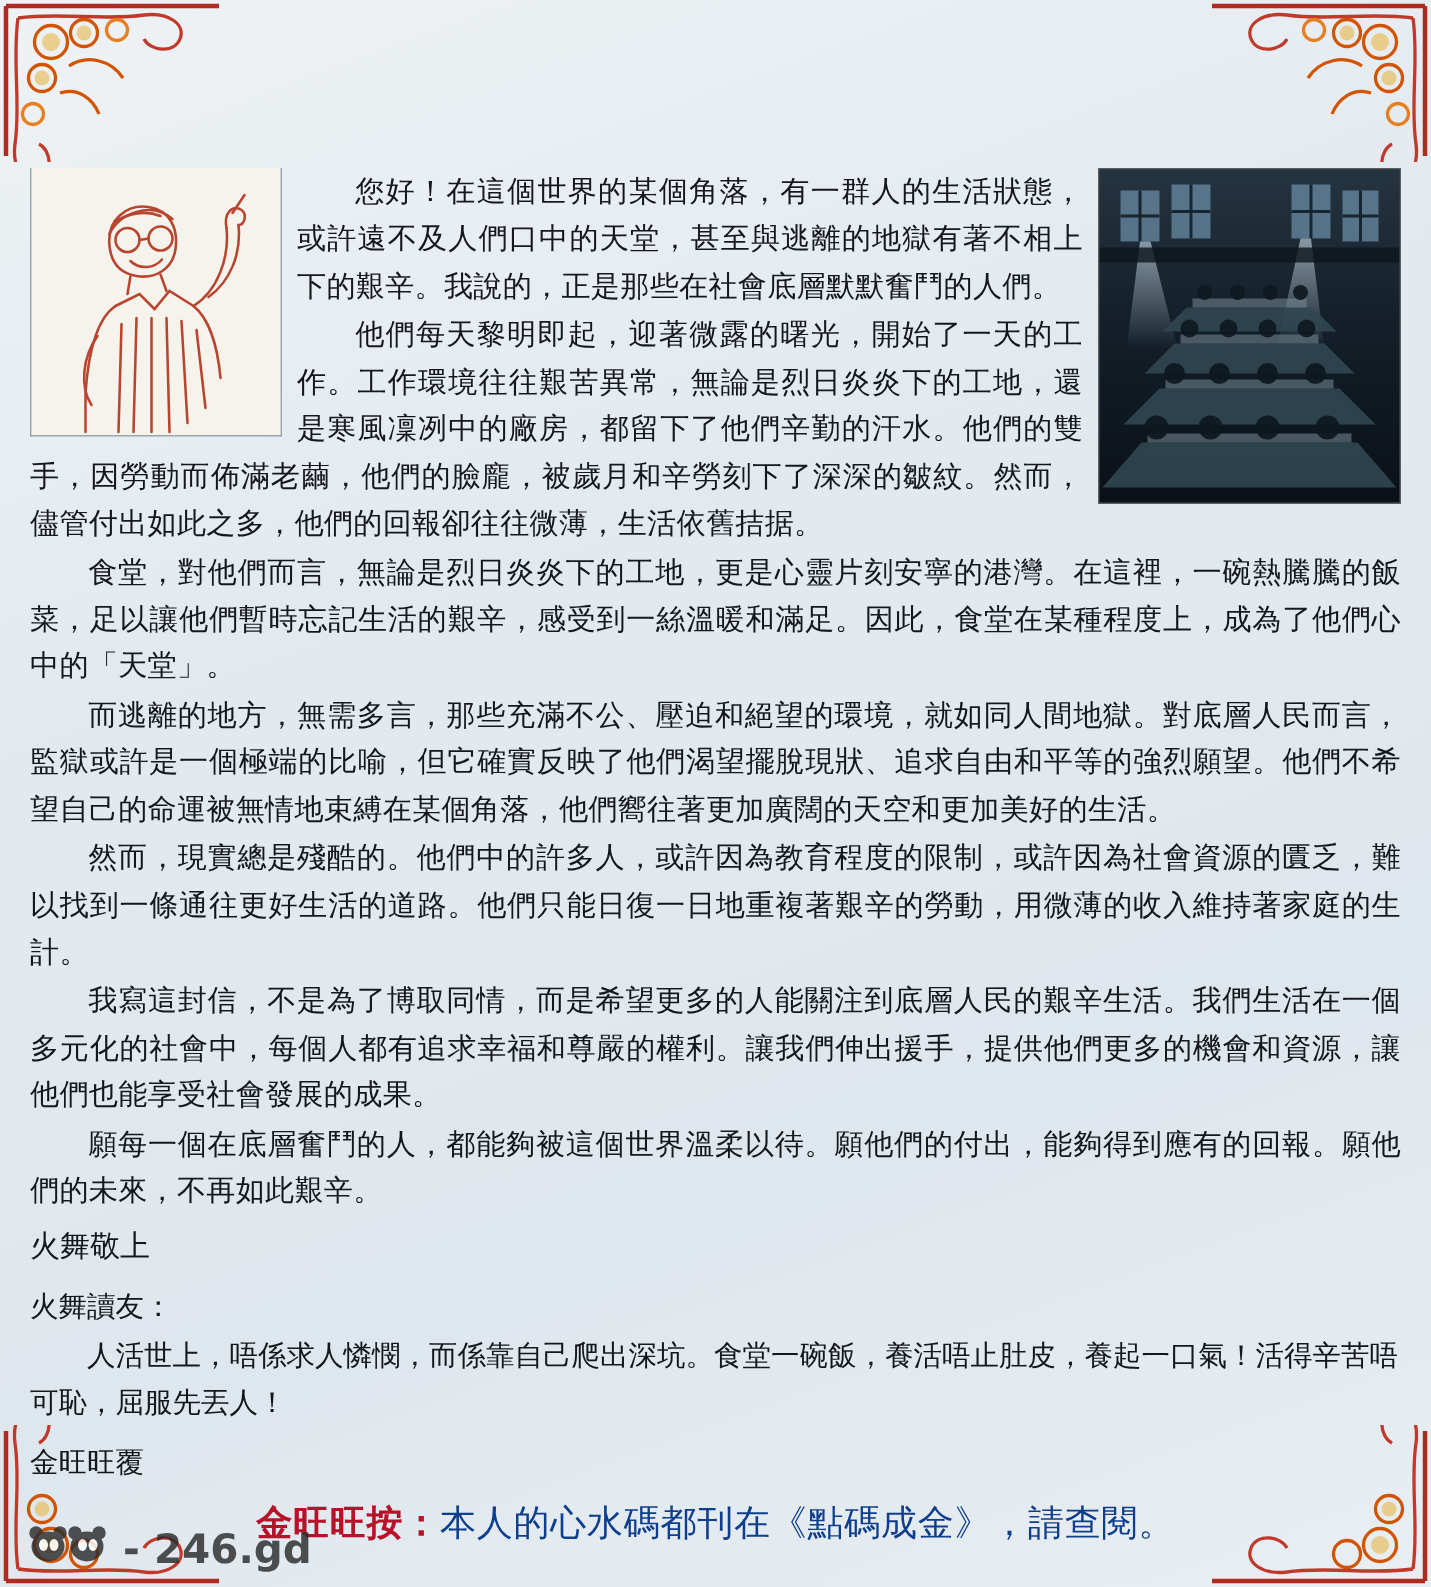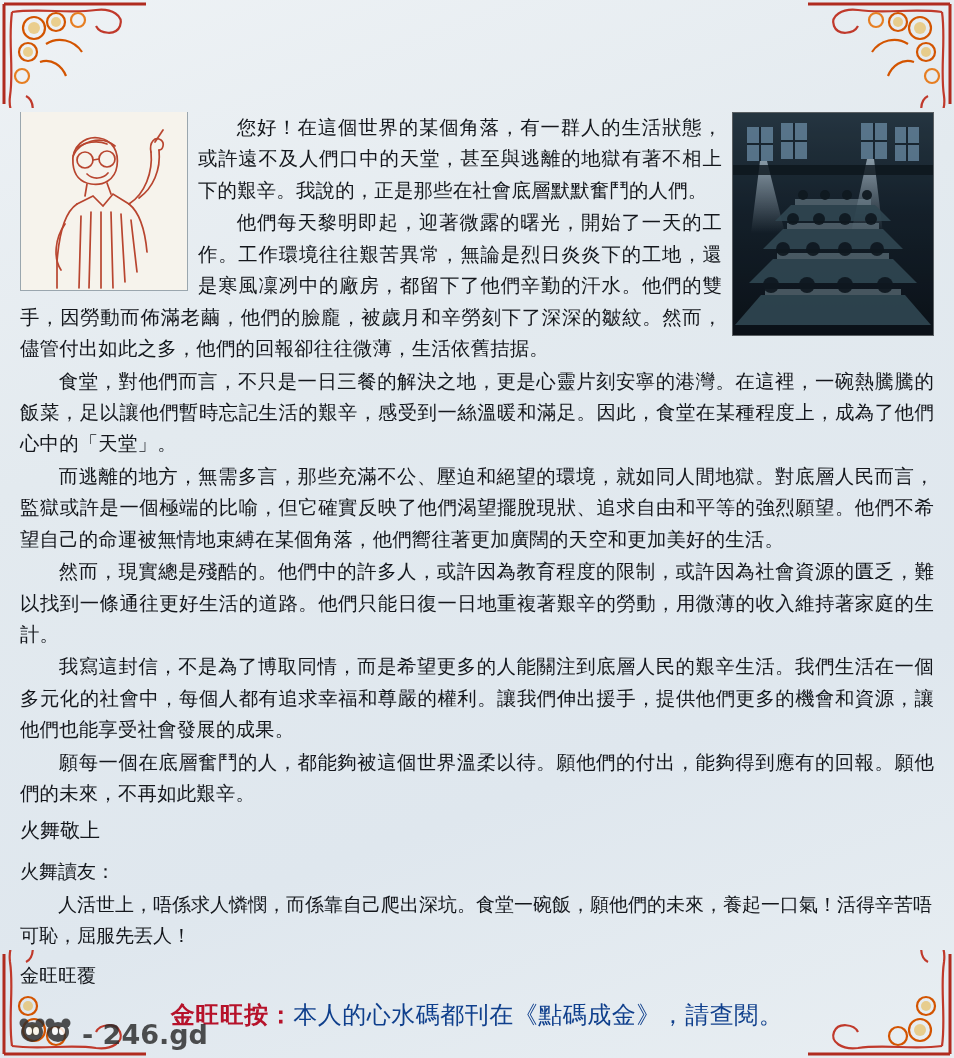--- a/index.html
+++ b/index.html
@@ -354,34 +354,34 @@
 
             <path d="M44 112 C34 126, 32 146, 40 158"></path>
           </g>
         </svg>
       </div>
     </div>
 
     <div class="letter">
       <p class="indent">您好！在這個世界的某個角落，有一群人的生活狀態，或許遠不及人們口中的天堂，甚至與逃離的地獄有著不相上下的艱辛。我說的，正是那些在社會底層默默奮鬥的人們。</p>
       <p class="indent">他們每天黎明即起，迎著微露的曙光，開始了一天的工作。工作環境往往艱苦異常，無論是烈日炎炎下的工地，還是寒風凜冽中的廠房，都留下了他們辛勤的汗水。他們的雙手，因勞動而佈滿老繭，他們的臉龐，被歲月和辛勞刻下了深深的皺紋。然而，儘管付出如此之多，他們的回報卻往往微薄，生活依舊拮据。</p>
-      <p class="indent">食堂，對他們而言，不只是一日三餐的解決之地，更是心靈片刻安寧的港灣。在這裡，一碗熱騰騰的飯菜，足以讓他們暫時忘記生活的艱辛，感受到一絲溫暖和滿足。因此，食堂在某種程度上，成為了他們心中的「天堂」。</p>
+      <p class="indent">食堂，對他們而言，無論是烈日炎炎下的工地，更是心靈片刻安寧的港灣。在這裡，一碗熱騰騰的飯菜，足以讓他們暫時忘記生活的艱辛，感受到一絲溫暖和滿足。因此，食堂在某種程度上，成為了他們心中的「天堂」。</p>
       <p class="indent">而逃離的地方，無需多言，那些充滿不公、壓迫和絕望的環境，就如同人間地獄。對底層人民而言，監獄或許是一個極端的比喻，但它確實反映了他們渴望擺脫現狀、追求自由和平等的強烈願望。他們不希望自己的命運被無情地束縛在某個角落，他們嚮往著更加廣闊的天空和更加美好的生活。</p>
       <p class="indent">然而，現實總是殘酷的。他們中的許多人，或許因為教育程度的限制，或許因為社會資源的匱乏，難以找到一條通往更好生活的道路。他們只能日復一日地重複著艱辛的勞動，用微薄的收入維持著家庭的生計。</p>
       <p class="indent">我寫這封信，不是為了博取同情，而是希望更多的人能關注到底層人民的艱辛生活。我們生活在一個多元化的社會中，每個人都有追求幸福和尊嚴的權利。讓我們伸出援手，提供他們更多的機會和資源，讓他們也能享受社會發展的成果。</p>
       <p class="indent">願每一個在底層奮鬥的人，都能夠被這個世界溫柔以待。願他們的付出，能夠得到應有的回報。願他們的未來，不再如此艱辛。</p>
     </div>
 
     <div class="hr-fade"></div>
 
     <div class="sign-right">火舞敬上</div>
 
     <div class="reply">
       <div class="rhead">火舞讀友：</div>
-      <div class="rbody">人活世上，唔係求人憐憫，而係靠自己爬出深坑。食堂一碗飯，願他們的未來，養起一口氣！活得辛苦唔可恥，屈服先丟人！</div>
+      <div class="rbody">人活世上，唔係求人憐憫，而係靠自己爬出深坑。食堂一碗飯，養活唔止肚皮，養起一口氣！活得辛苦唔可恥，屈服先丟人！</div>
       <div class="reply-sign">金旺旺覆</div>
     </div>
 
     <div class="footnote">
       <span class="em">金旺旺按：</span><span>本人的心水碼都刊在《點碼成金》，請查閱。</span>
     </div>
   </div>
 
   <div class="watermark">
     <span class="mark-icon">

